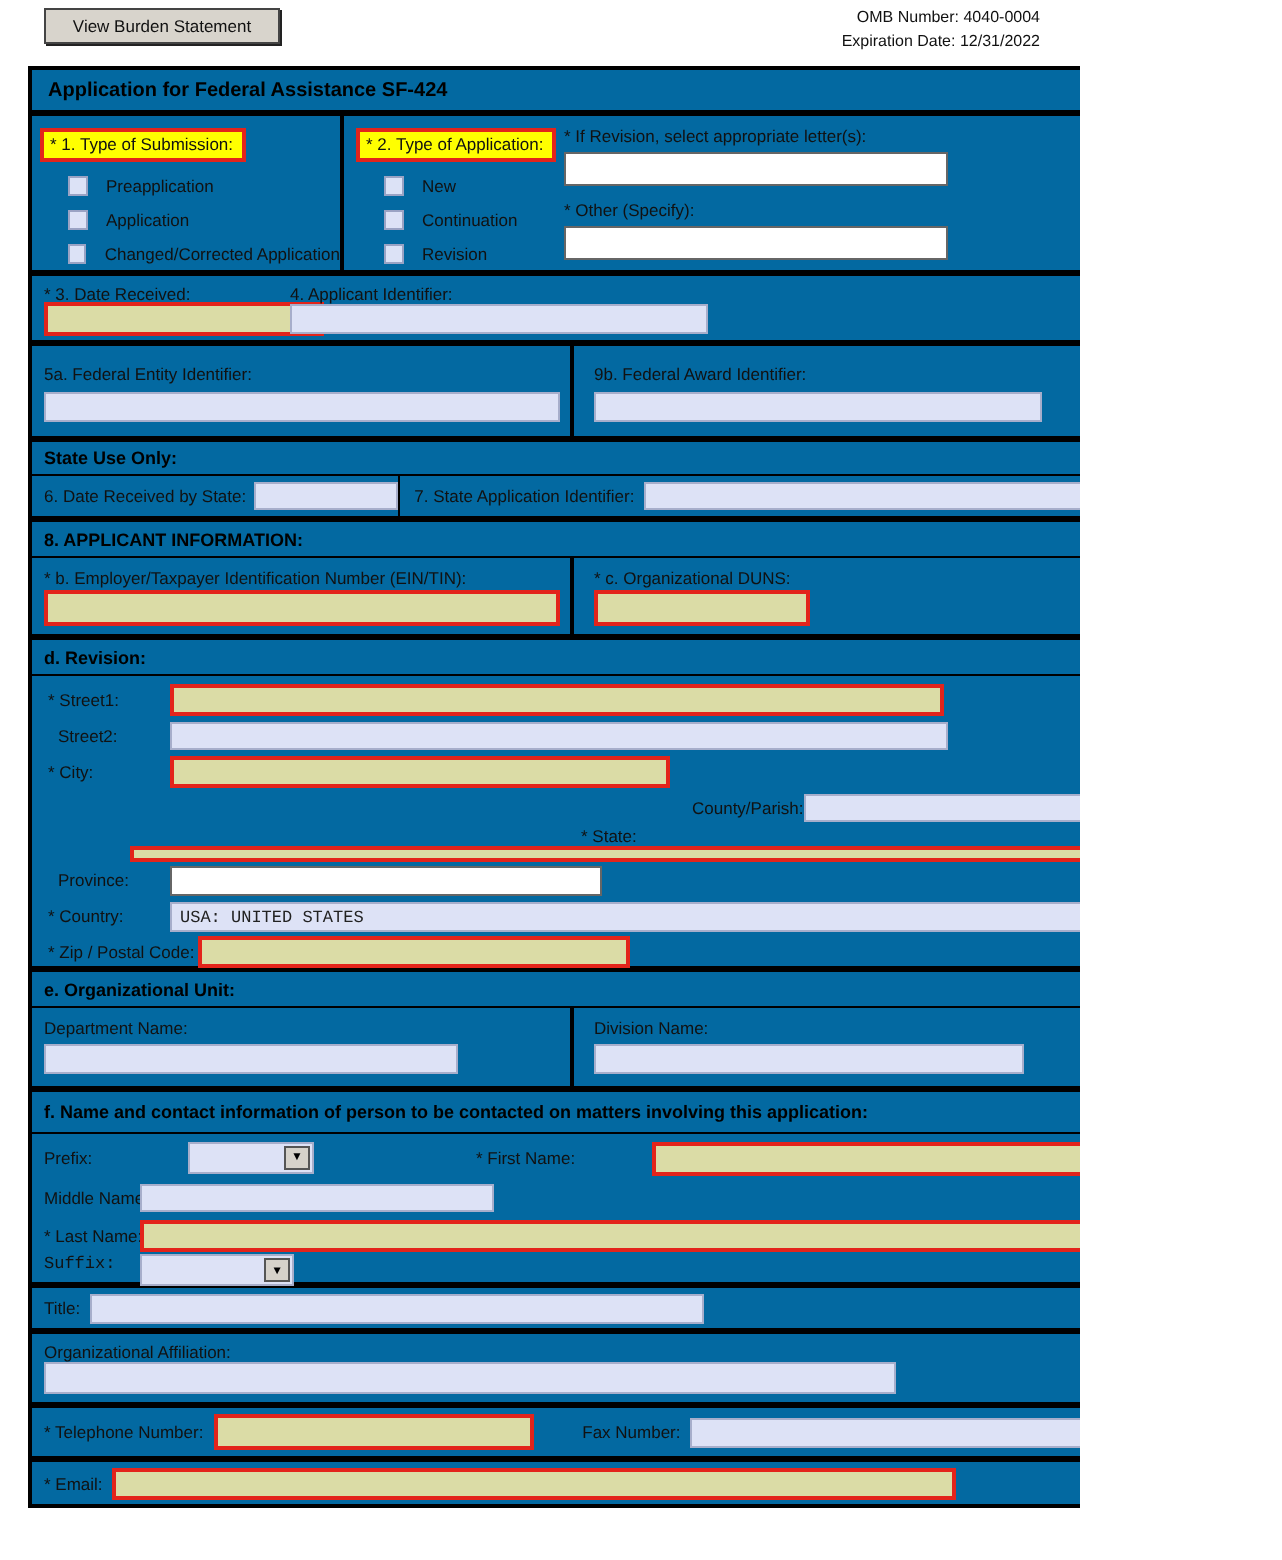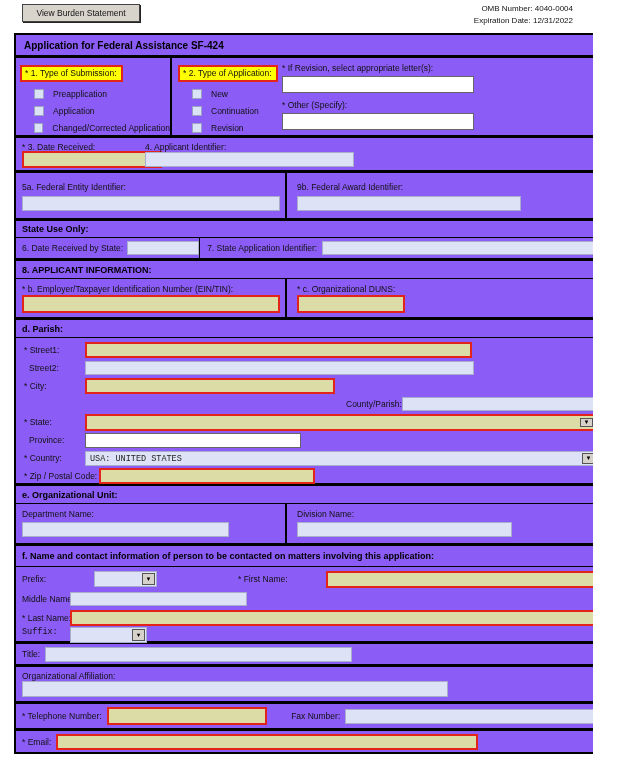--- a/index.html
+++ b/index.html
@@ -1,27 +1,27 @@
 <!DOCTYPE html>
 <html><head>
 <meta charset="utf-8">
 <style>
   * { margin:0; padding:0; box-sizing:border-box; }
   body { background:#fff; font-family:"Liberation Sans","DejaVu Sans",sans-serif; }
-  .page { position:relative; width:593px; height:780px; background:#fff; overflow:hidden; }
+  .page { position:relative; width:540px; height:780px; background:#fff; overflow:hidden; }
 
   
   .burden-btn { position:absolute; left:22px; top:4px; width:118px; height:18px;
     background:#d8d4cc; border:1px solid #444; box-shadow:1px 1px 0 #222;
     font-size:8.5px; color:#111; text-align:center; line-height:16px; cursor:pointer; }
   .omb { position:absolute; top:3px; right:20px; text-align:right; font-size:8px; color:#111; line-height:12px; }
 
   
   .form { position:absolute; left:14px; top:33px; width:606px; border:2px solid #000; background:#fff; }
-  .row { position:relative; width:100%; background:#8b5cf6; }
+  .row { position:relative; width:100%; background:#0369a1; }
   .bb3 { border-bottom:3px solid #000; }
   .bb1 { border-bottom:1px solid #000; }
 
   .lbl { font-size:8.5px; color:#111; white-space:nowrap; }
   .hdr { font-size:9px; font-weight:bold; color:#000; }
 
   
   .fld { display:inline-block; vertical-align:middle; }
   .req { background:#dbdca6; border:2px solid #e3241b; }
   .blue { background:#dde2f6; border:1px solid #a7aecb; }
@@ -153,41 +153,41 @@
         <span class="lbl" style="position:absolute;left:6px;top:5px;">* b. Employer/Taxpayer Identification Number (EIN/TIN):</span>
         <input class="fld req" style="position: absolute; left: 6px; top: 16px; width: 258px; height: 18px;">
       </div>
       <div style="flex:1;position:relative;">
         <span class="lbl" style="position:absolute;left:10px;top:5px;">* c. Organizational DUNS:</span>
         <input class="fld req" style="position: absolute; left: 10px; top: 16px; width: 108px; height: 18px;">
       </div>
     </div>
 
     <div class="row bb1" style="height:18px;display:flex;align-items:center;padding-left:6px;">
-      <span class="hdr">d. Parish:</span>
+      <span class="hdr">d. Revision:</span>
     </div>
 
     <div class="row bb3" style="height:148px;padding:3px 0 0 8px;">
       <div style="height:18px;display:flex;align-items:center;">
         <span class="lbl" style="width:61px;">* Street1:</span>
         <input class="fld req" style="width: 387px; height: 16px;">
       </div>
       <div style="height:18px;display:flex;align-items:center;">
         <span class="lbl" style="width:61px;padding-left:5px;">Street2:</span>
         <input class="fld blue" style="width: 389px; height: 14px;">
       </div>
       <div style="height:18px;display:flex;align-items:center;">
         <span class="lbl" style="width:61px;">* City:</span>
         <input class="fld req" style="width: 250px; height: 16px;">
       </div>
       <div style="height:18px;display:flex;align-items:center;justify-content:flex-end;">
         <span class="lbl" style="width:61px;padding-left:5px;">County/Parish:</span>
         <input class="fld blue" style="width: 216px; height: 14px;">
       </div>
-      <div style="height:18px;display:flex;align-items:center;">
+      <div style="height:18px;display:flex;align-items:center;flex-direction:column;">
         <span class="lbl" style="width:61px;">* State:</span>
         <span class="combo reqc fld req" style="width:512px;height:17px;">
           <span class="btn">▼</span>
         </span>
       </div>
       <div style="height:18px;display:flex;align-items:center;">
         <span class="lbl" style="width:61px;padding-left:5px;">Province:</span>
         <input class="fld white" style="width: 216px; height: 15px;">
       </div>
       <div style="height:18px;display:flex;align-items:center;">

